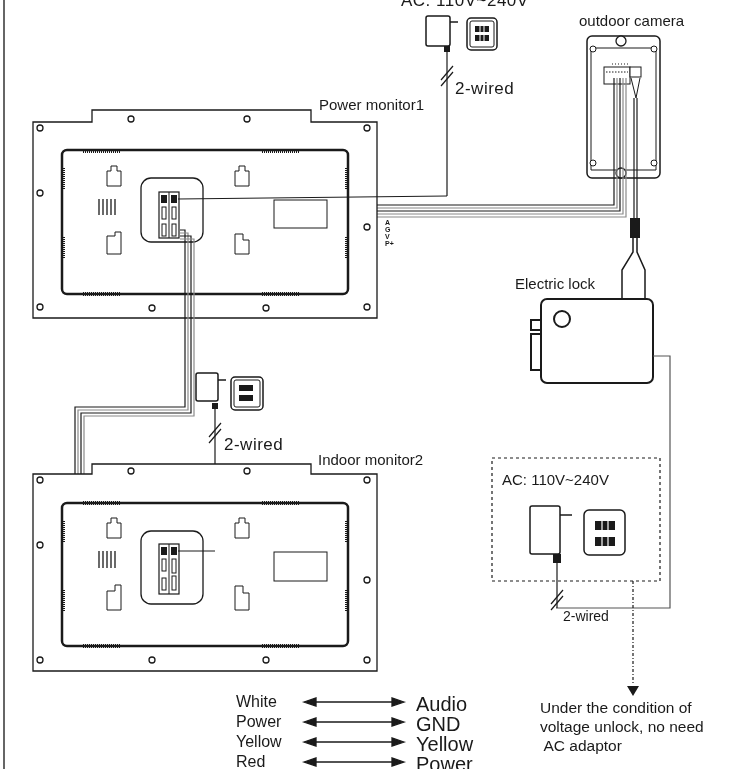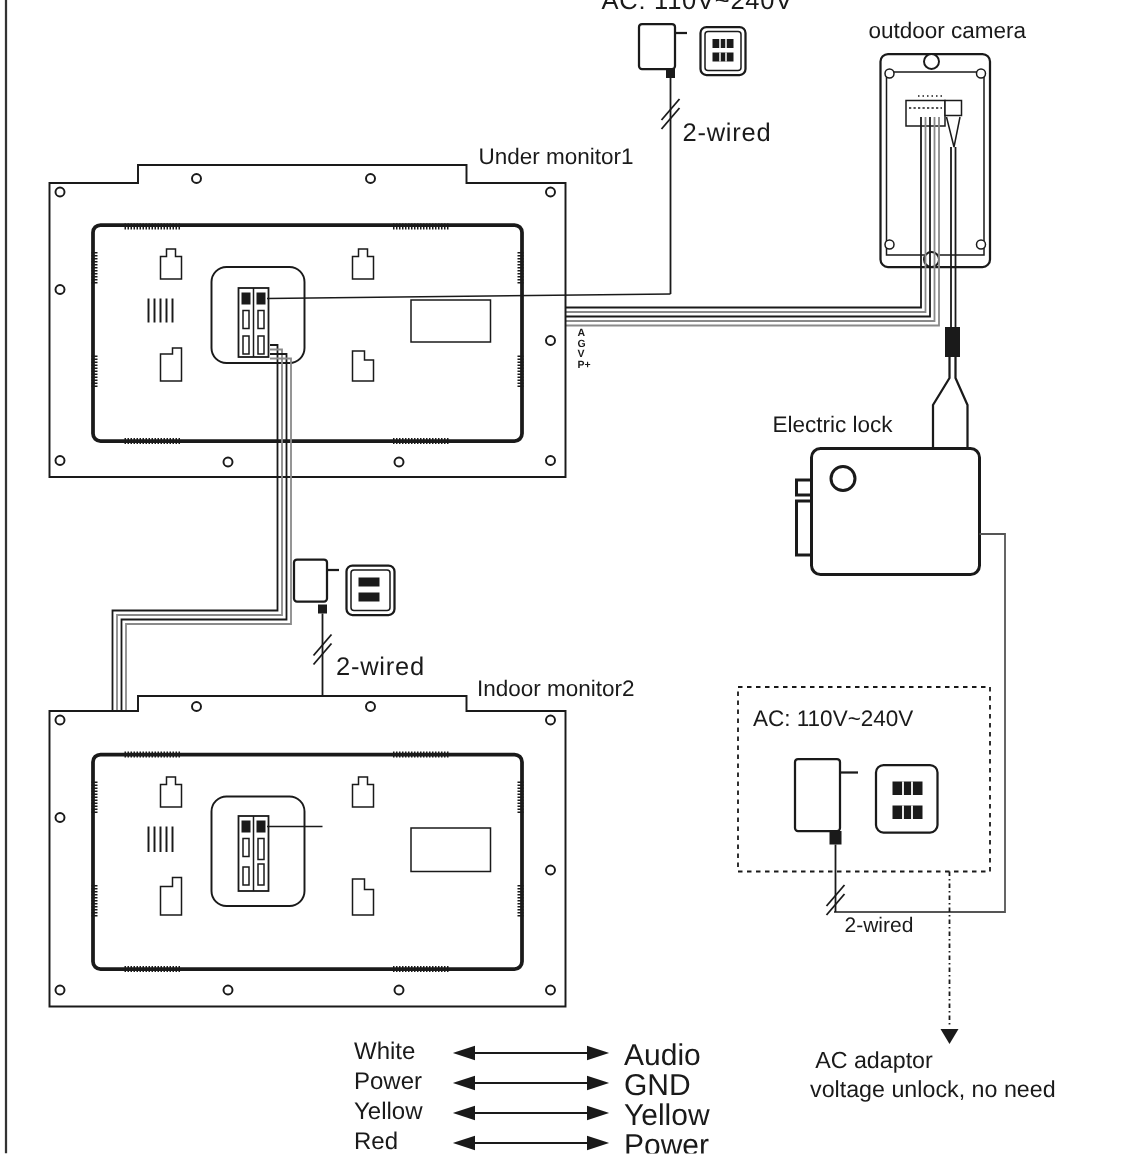--- a/index.html
+++ b/index.html
@@ -246,21 +246,21 @@
       <polygon points="404,742 392,738 392,746"></polygon>
     <line x1="308" y1="762" x2="400" y2="762"></line>
       <polygon points="304,762 316,758 316,766"></polygon>
       <polygon points="404,762 392,758 392,766"></polygon>
   </g>
 </svg>
 
 <div class="lbl big" style="left:401px; top:-8px;">AC: 110V~240V</div>
 <div class="lbl big" style="left:455px; top:80px;">2-wired</div>
 <div class="lbl mid" style="left:563px; top:13px;margin-left:16px;">outdoor camera</div>
-<div class="lbl mid" style="left:319px; top:97px;">Under monitor1</div>
+<div class="lbl mid" style="left:319px; top:97px;">Power monitor1</div>
 <div class="lbl mid" style="left:515px; top:276px;">Electric lock</div>
 <div class="lbl big" style="left:224px; top:436px;">2-wired</div>
 <div class="lbl mid" style="left:318px; top:452px;text-align:right;">Indoor monitor2</div>
 <div class="lbl mid" style="left:502px; top:472px;">AC: 110V~240V</div>
 <div class="lbl small" style="left:563px; top:609px;">2-wired</div>
 
 <div class="agvp" style="left:385px; top:219px;">
   <div>A</div>
   <div>G</div>
   <div>V</div>
@@ -278,15 +278,16 @@
 <div class="legend-row" style="top:733px;">
   <span class="c">Yellow</span>
   <span class="s">Yellow</span>
 </div>
 <div class="legend-row" style="top:753px;">
   <span class="c">Red</span>
   <span class="s">Power</span>
 </div>
 
 <div class="note">
+  <div>Under the condition of</div>
+  <div>voltage unlock, no need</div>
   <div style="white-space:pre;"> AC adaptor</div>
-  <div>voltage unlock, no need</div>
 </div>
 
 </body></html>

